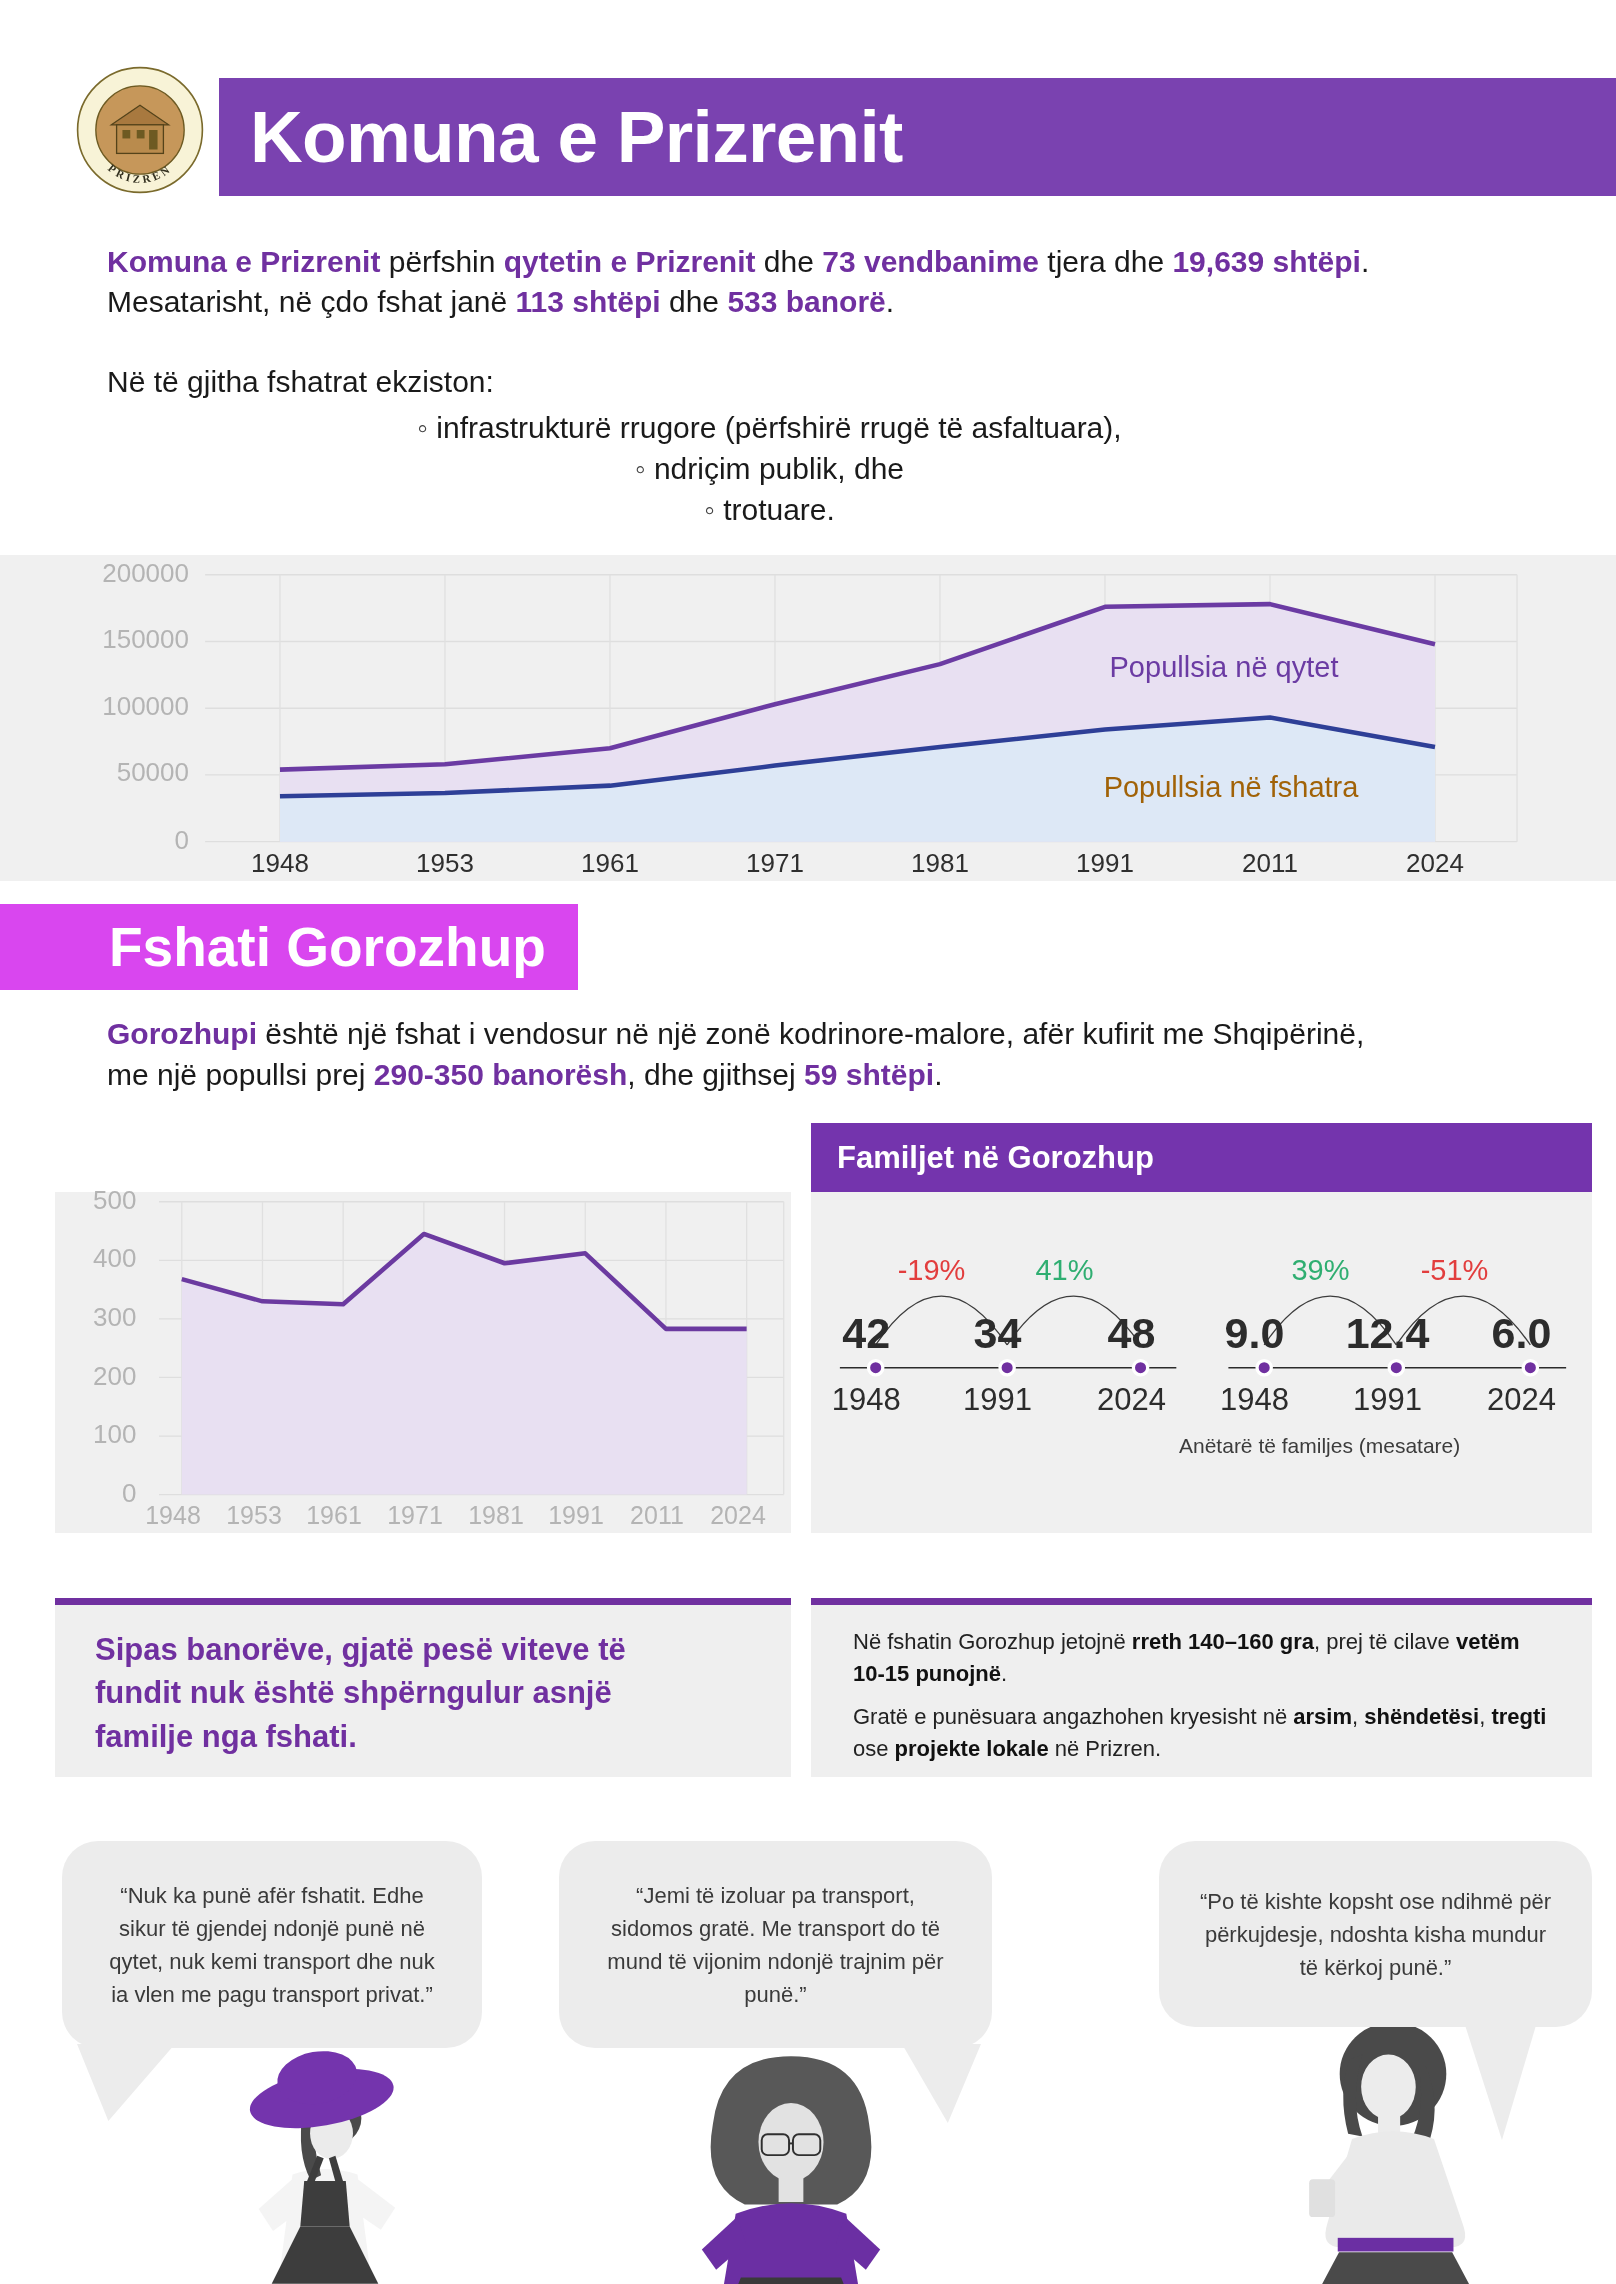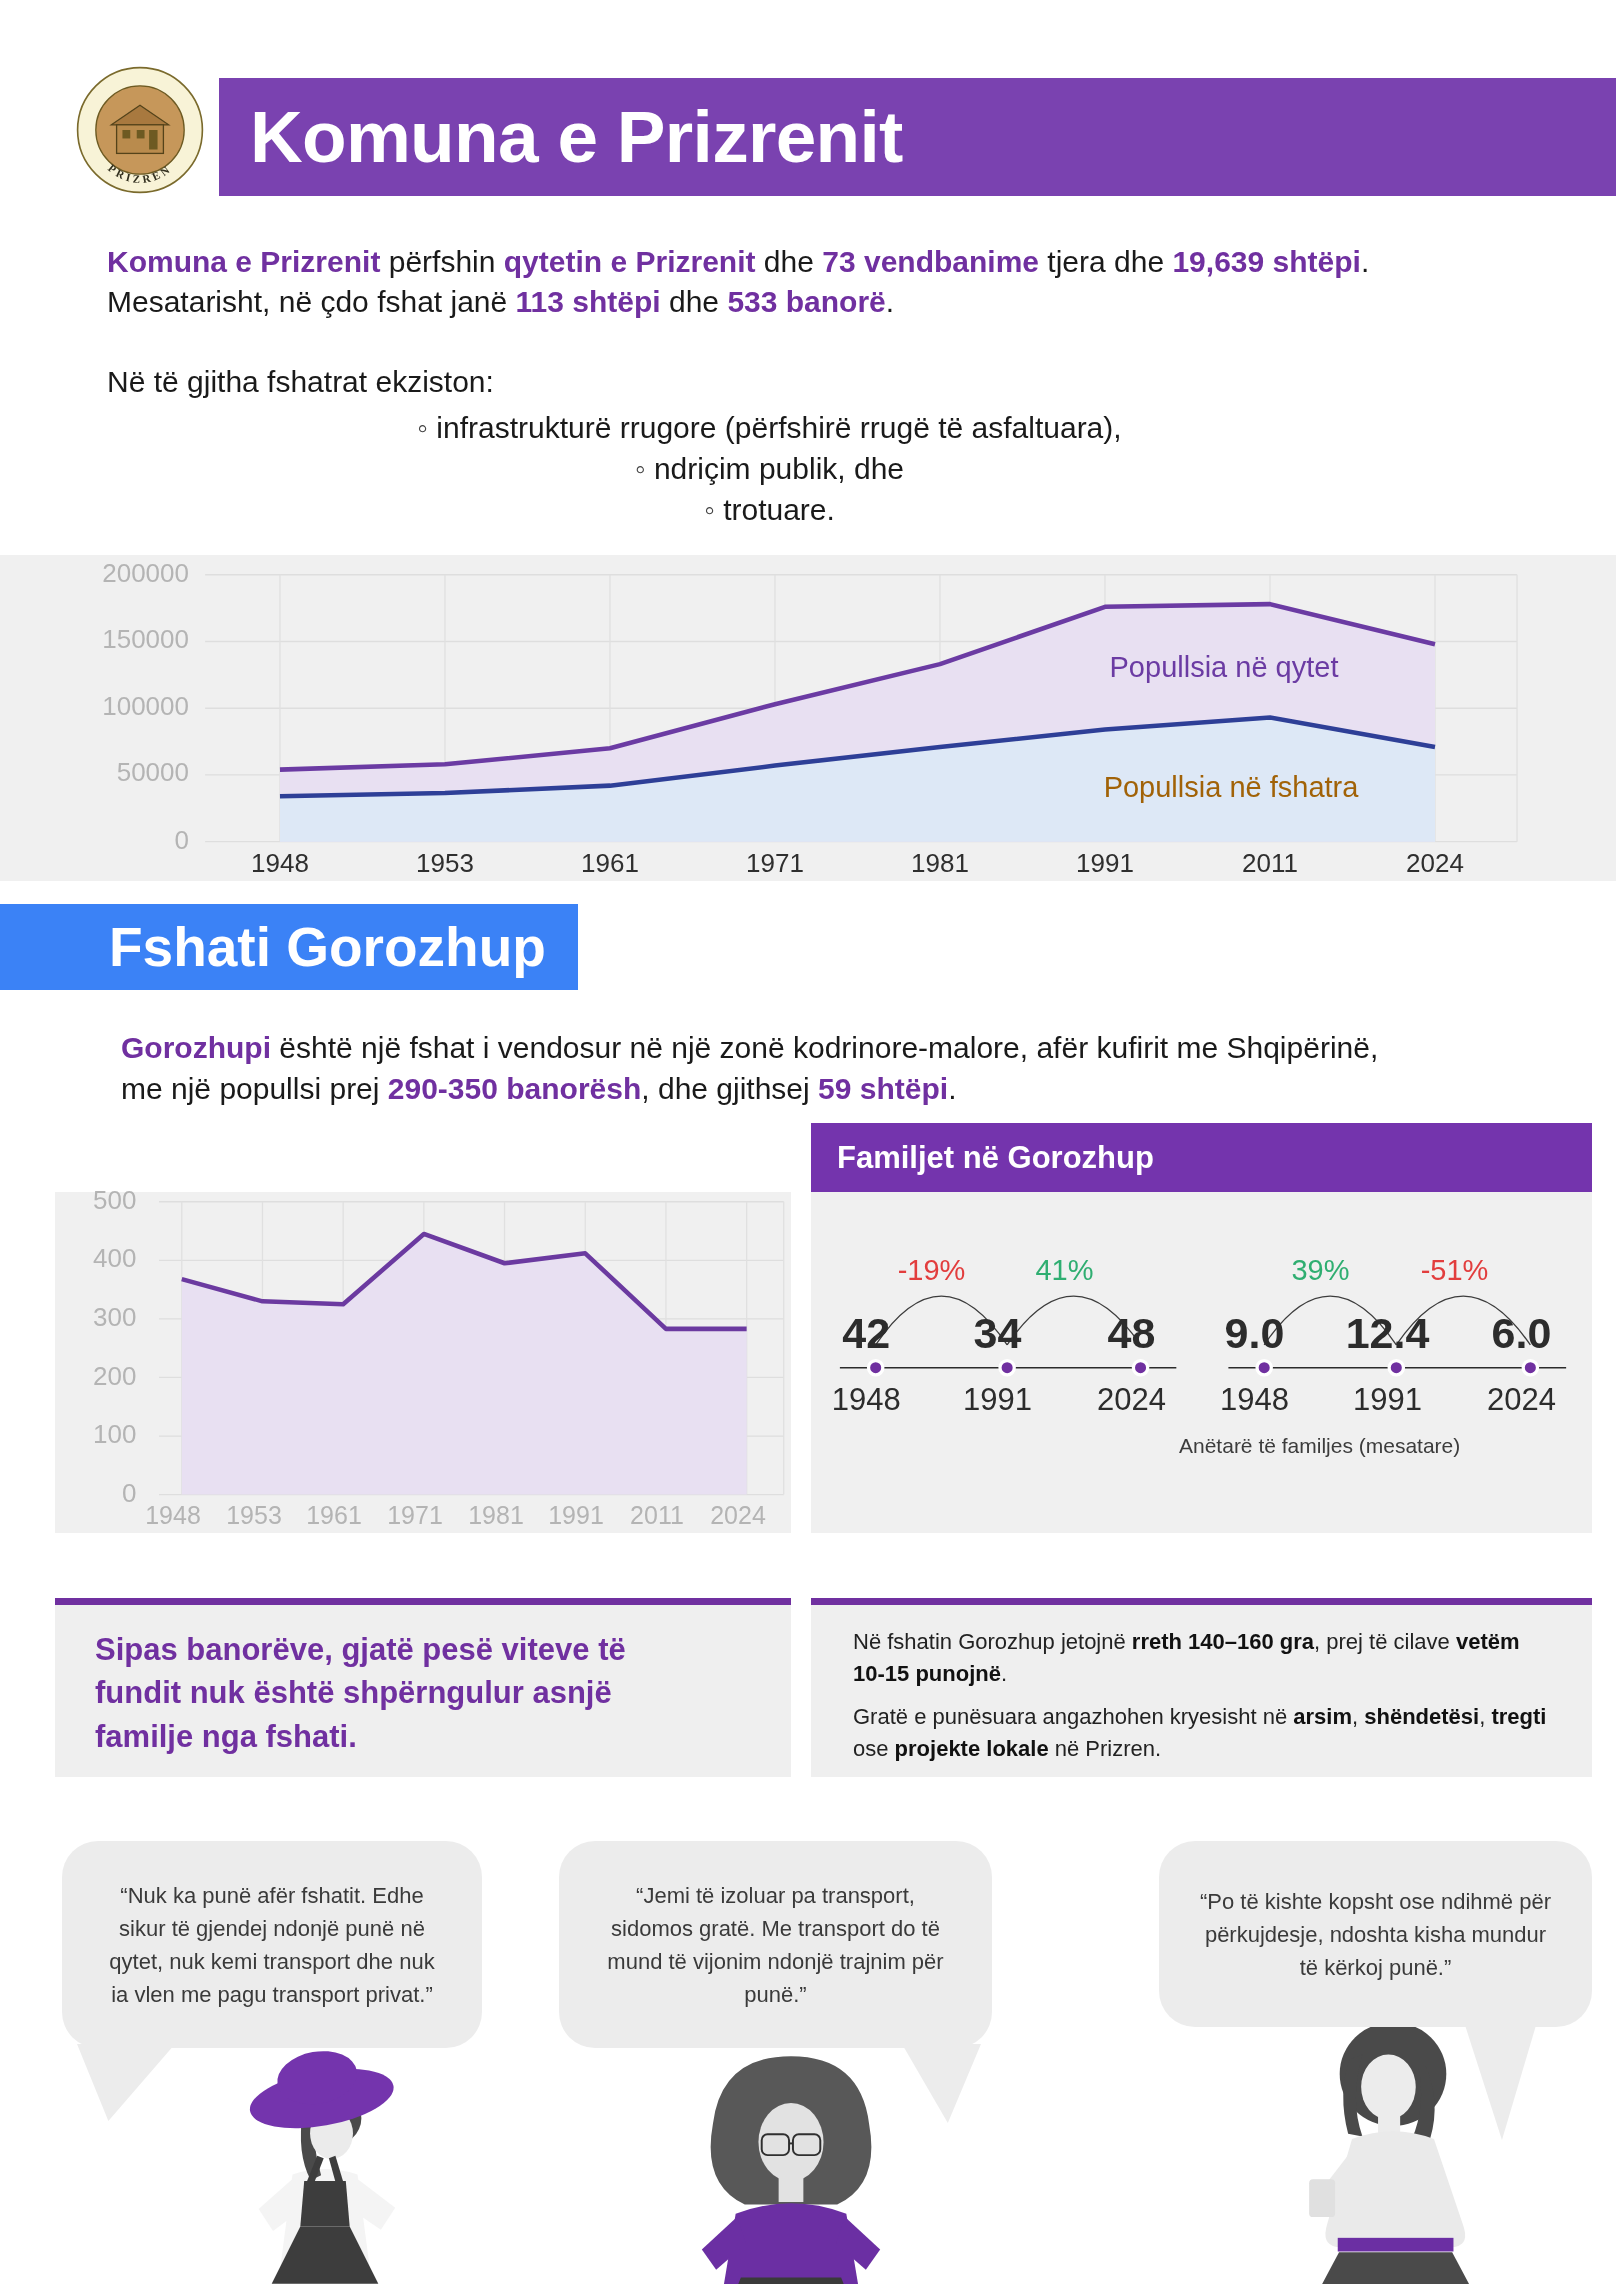--- a/index.html
+++ b/index.html
@@ -22,23 +22,23 @@
 
   
   .strip{left:0;top:555px;width:1616px;height:326px;background:#f0f0f0;}
   .ylab1{position:absolute;width:98px;text-align:right;font-size:26px;color:#b4b4b4;}
   .xlab1{position:absolute;width:104px;text-align:center;font-size:26px;color:#2f2f2f;}
   .slab{position:absolute;width:326px;text-align:center;font-size:29px;}
   .slab-qytet{color:#6b3ba3;}
   .slab-fshatra{color:#a16207;}
 
   
-  .sec2{left:0;top:904px;width:578px;height:86px;background:#3b82f6;}
+  .sec2{left:0;top:904px;width:578px;height:86px;background:#d946ef;}
   .sec2 span{position:absolute;left:109px;line-height:86px;font-size:55px;font-weight:bold;color:#fff;}
-  .gintro{left:107px;top:1013px;width:1296px;font-size:30px;line-height:1.38;margin:14px;}
+  .gintro{left:107px;top:1013px;width:1296px;font-size:30px;line-height:1.38;margin:0;}
 
   
   .panel-head{position:absolute;left:0;top:0;right:0;height:69px;background:#7434ad;}
   .panel-head span{position:absolute;left:26px;line-height:69px;font-size:31px;font-weight:bold;color:#fff;}
   .panel-body{position:absolute;left:0;top:69px;right:0;bottom:0;background:#f0f0f0;padding-left:9px;}
   .p-left{left:55px;top:1123px;width:736px;height:410px;}
   .p-right{left:811px;top:1123px;width:781px;height:410px;}
   .ylab2{position:absolute;width:75px;text-align:right;font-size:26px;color:#b4b4b4;}
   .xlab2{position:absolute;width:78px;text-align:center;font-size:25px;color:#b4b4b4;}
 

